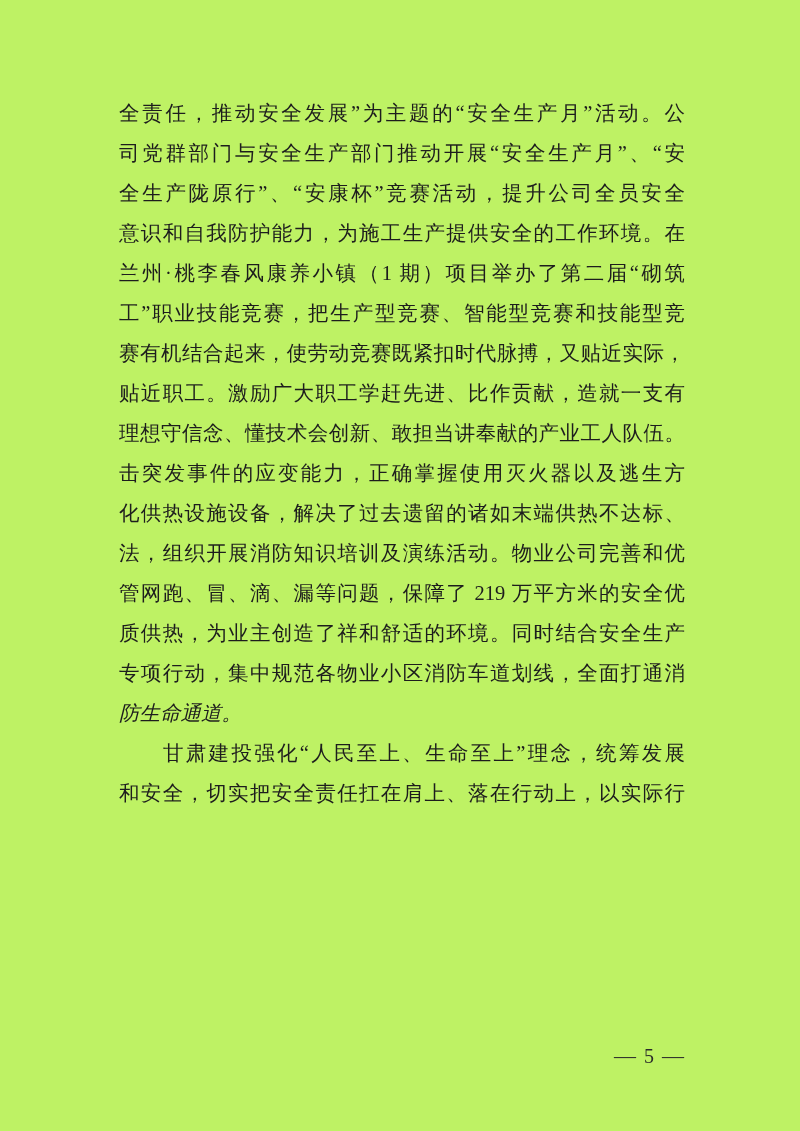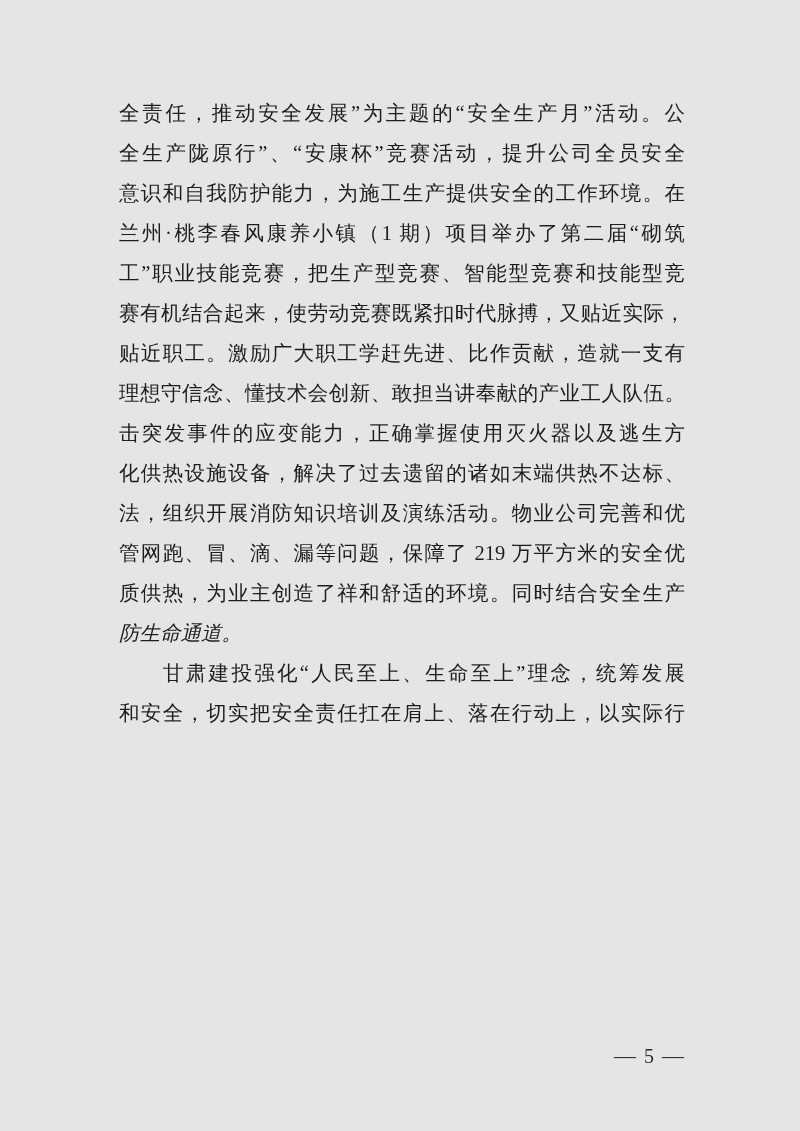--- a/index.html
+++ b/index.html
@@ -4,21 +4,21 @@
 <style>
   html, body {
     margin: 0;
     padding: 0;
     background: #ffffff;
   }
   .page {
     position: relative;
     width: 800px;
     height: 1131px;
-    background: #e5e5e5;
+    background: #bef264;
     overflow: hidden;
     font-family: "Liberation Serif", "DejaVu Serif", serif;
   }
   .text-block {
     position: absolute;
     left: 119px;
     top: 93px;
     width: 566px;
   }
   .line {
@@ -54,32 +54,34 @@
     letter-spacing: 0;
     transform: scaleX(1.1);
   }
 </style>
 </head>
 <body>
 
 <div class="page">
   <div class="text-block">
     <div class="line">全责任，推动安全发展”为主题的“安全生产月”活动。公</div>
+    <div class="line">司党群部门与安全生产部门推动开展“安全生产月”、“安</div>
     <div class="line">全生产陇原行”、“安康杯”竞赛活动，提升公司全员安全</div>
     <div class="line">意识和自我防护能力，为施工生产提供安全的工作环境。在</div>
     <div class="line">兰州·桃李春风康养小镇（1 期）项目举办了第二届“砌筑</div>
     <div class="line">工”职业技能竞赛，把生产型竞赛、智能型竞赛和技能型竞</div>
     <div class="line">赛有机结合起来，使劳动竞赛既紧扣时代脉搏，又贴近实际，</div>
     <div class="line">贴近职工。激励广大职工学赶先进、比作贡献，造就一支有</div>
     <div class="line">理想守信念、懂技术会创新、敢担当讲奉献的产业工人队伍。</div>
     <div class="line">击突发事件的应变能力，正确掌握使用灭火器以及逃生方</div>
     <div class="line">化供热设施设备，解决了过去遗留的诸如末端供热不达标、</div>
     <div class="line">法，组织开展消防知识培训及演练活动。物业公司完善和优</div>
     <div class="line">管网跑、冒、滴、漏等问题，保障了 219 万平方米的安全优</div>
     <div class="line">质供热，为业主创造了祥和舒适的环境。同时结合安全生产</div>
+    <div class="line">专项行动，集中规范各物业小区消防车道划线，全面打通消</div>
     <div class="line para-end">防生命通道。</div>
     <div class="line indent">甘肃建投强化“人民至上、生命至上”理念，统筹发展</div>
     <div class="line">和安全，切实把安全责任扛在肩上、落在行动上，以实际行</div>
   </div>
 
   <div class="footer">
     <span class="dash">—</span>
     <span class="num">5</span>
     <span class="dash">—</span>
   </div>

